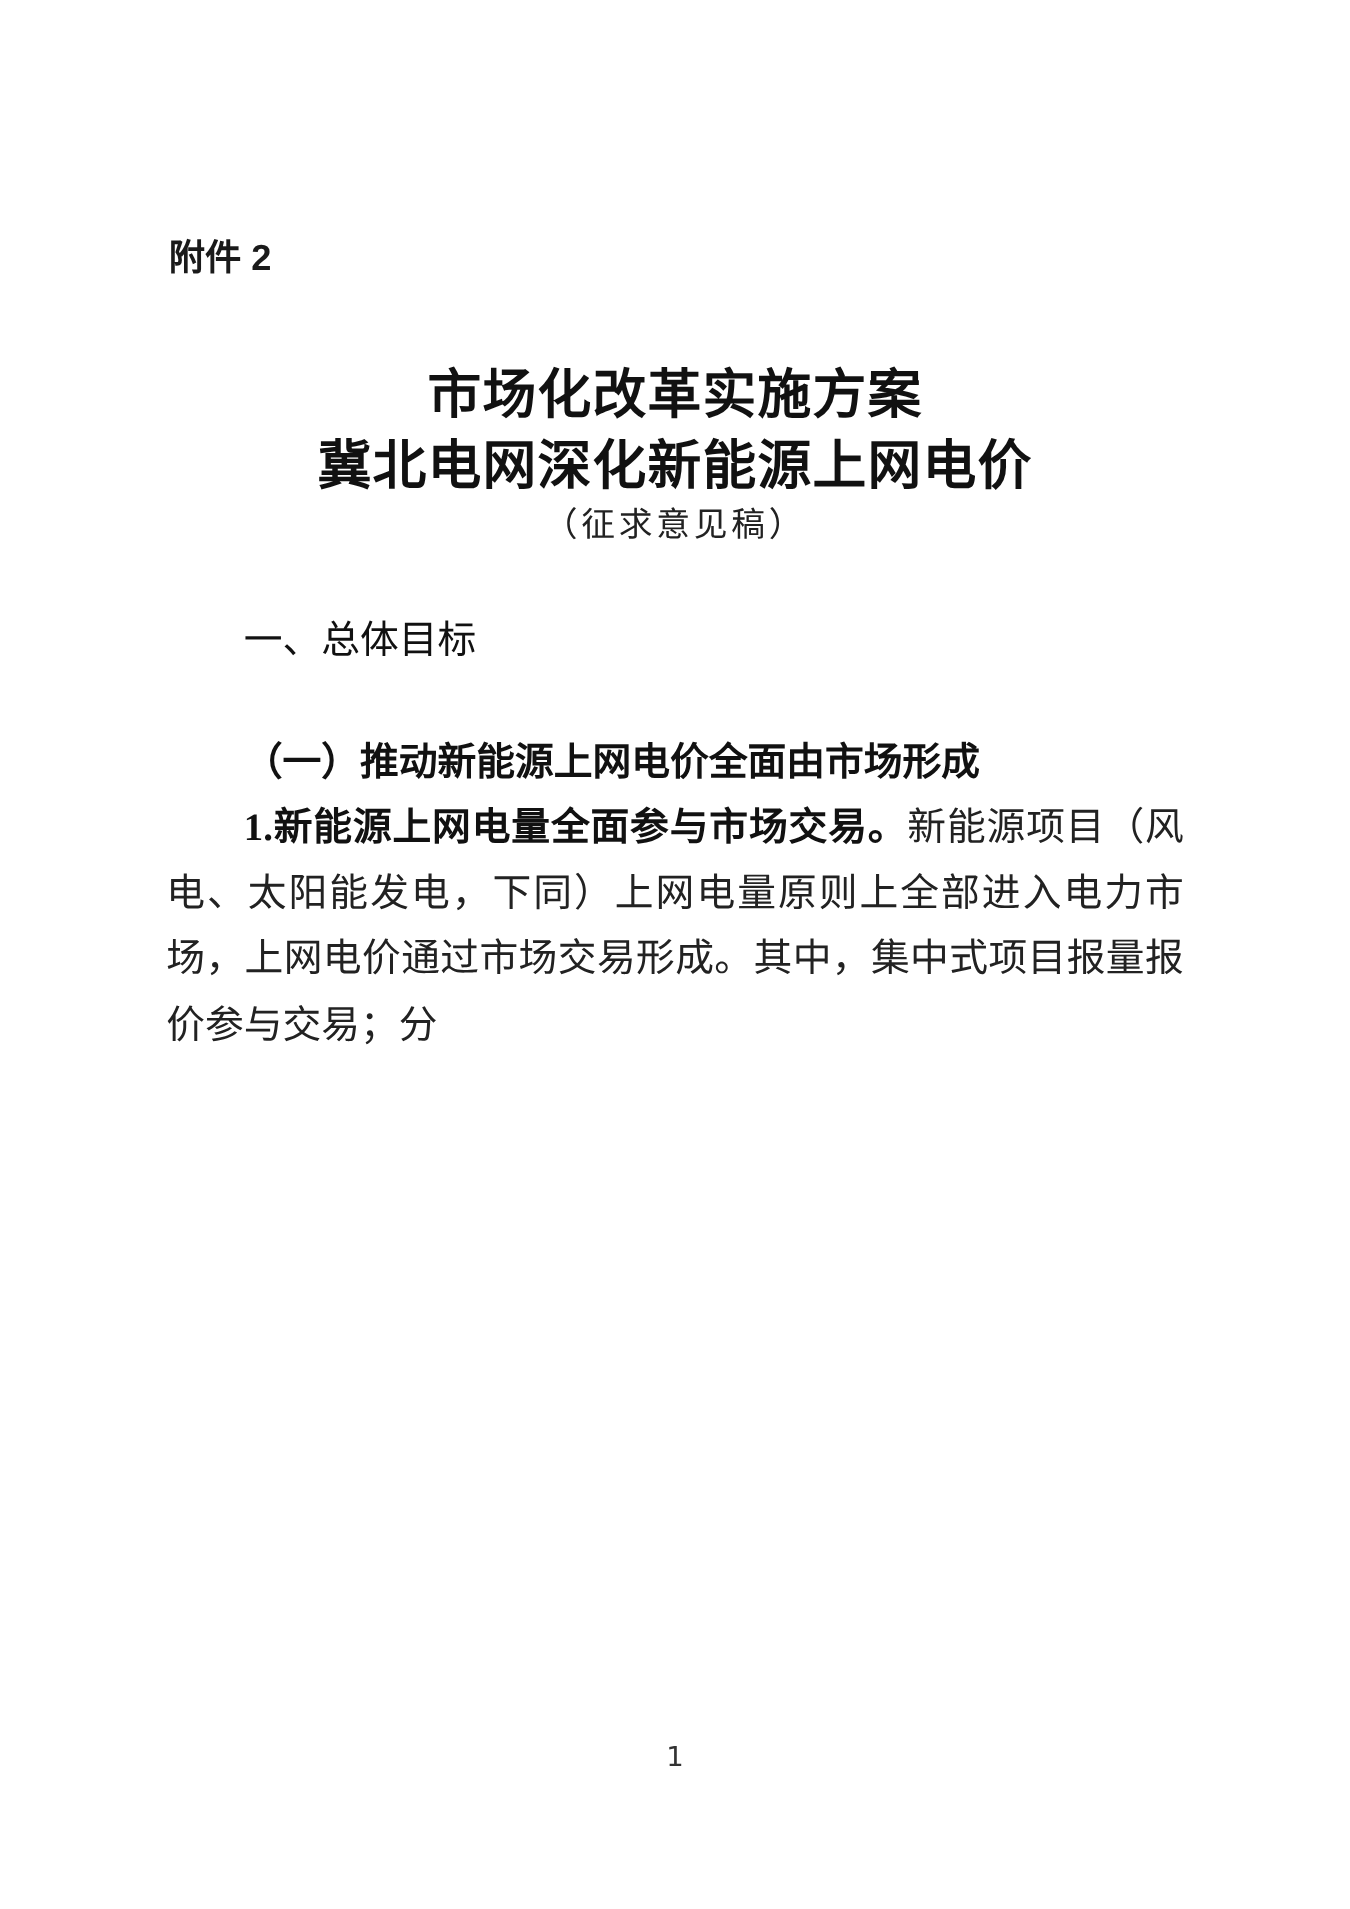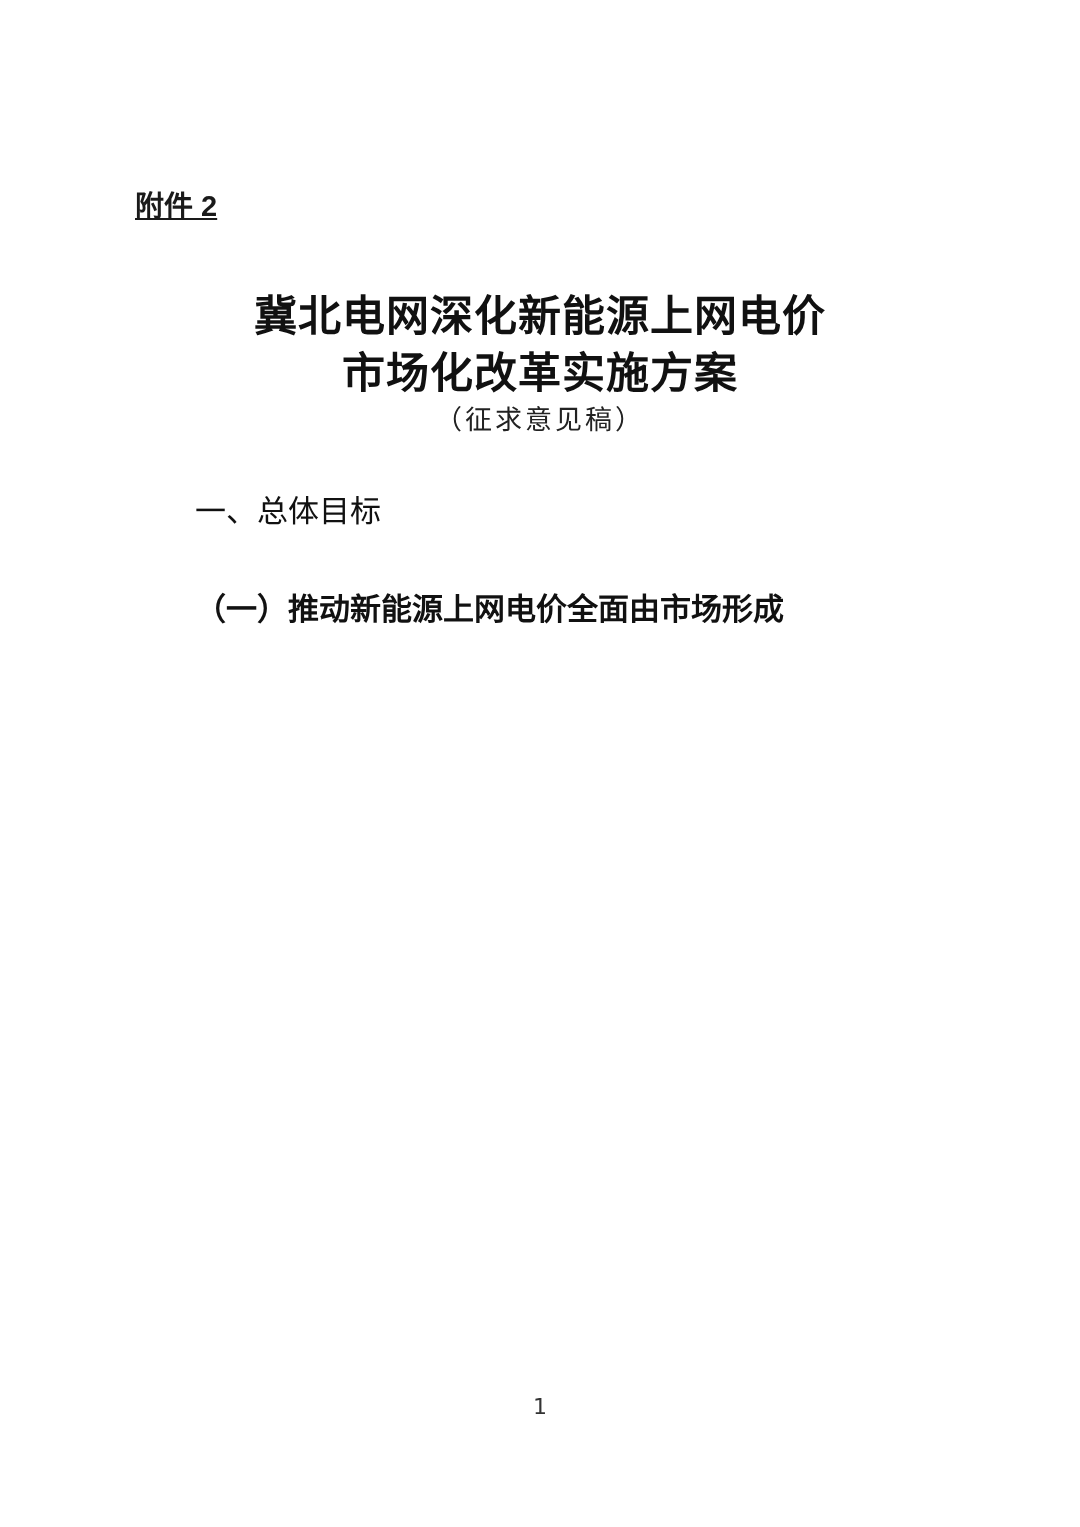--- a/index.html
+++ b/index.html
@@ -15,21 +15,20 @@
     font-family: "Liberation Serif", "DejaVu Serif", serif;
   }
   .attachment-label {
     position: absolute;
     top: 182px;
     left: 135px;
     font-family: "Liberation Sans", "DejaVu Sans", sans-serif;
     font-weight: bold;
     font-size: 29px;
     color: #1a1a1a;
-    text-decoration: underline;
   }
   .doc-title {
     position: absolute;
     top: 288px;
     left: 0;
     width: 100%;
     text-align: center;
     font-family: "Liberation Serif", "DejaVu Serif", serif;
     font-weight: bold;
     font-size: 43px;
@@ -85,33 +84,34 @@
   }
 </style>
 </head>
 <body>
 
 <div class="page">
 
   <div class="attachment-label">附件 2</div>
 
   <div class="doc-title">
+    <div>市场化改革实施方案</div>
     <div>冀北电网深化新能源上网电价</div>
-    <div>市场化改革实施方案</div>
   </div>
 
   <div class="doc-subtitle">（征求意见稿）</div>
 
   <div class="doc-body">
 
 
     <p class="heading-hei">一、总体目标</p>
 
 
 
     <p class="heading-kai">（一）推动新能源上网电价全面由市场形成</p>
 
+    <p class="para"><span class="bold-lead">1.新能源上网电量全面参与市场交易。</span><span>新能源项目（风电、太阳能发电，下同）上网电量原则上全部进入电力市场，上网电价通过市场交易形成。其中，集中式项目报量报价参与交易；分</span></p>
 
   </div>
 
   <div class="page-number">1</div>
 
 </div>
 
 </body></html>

